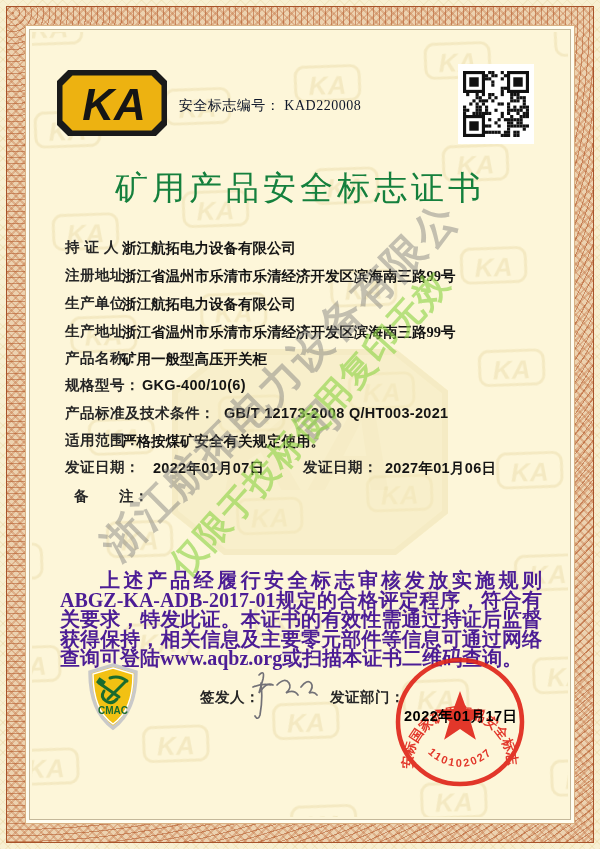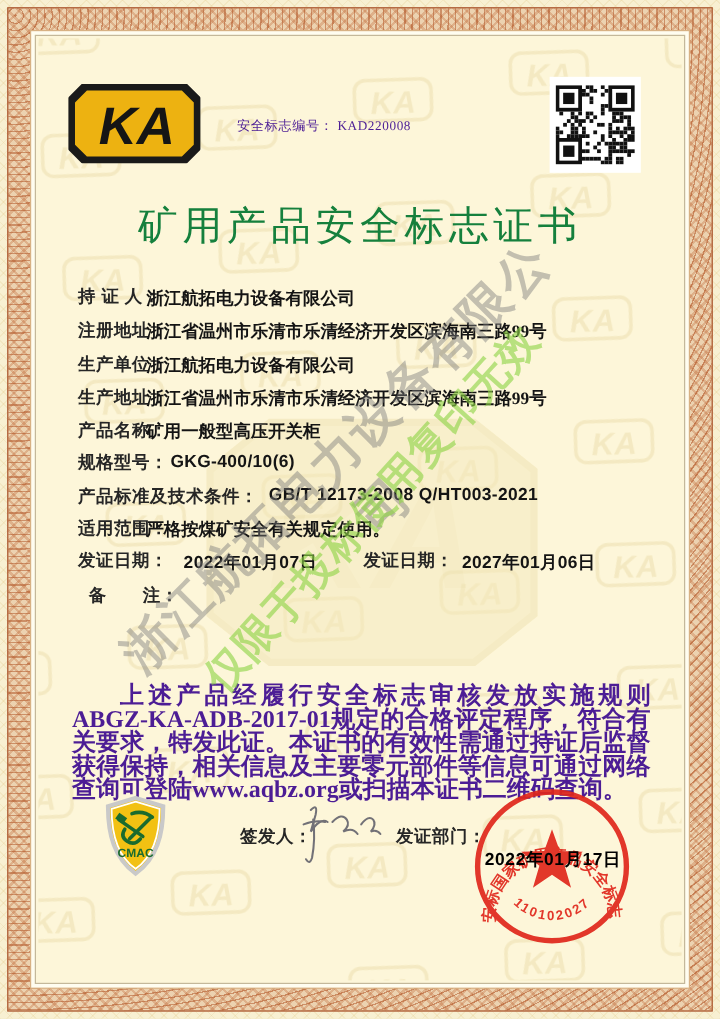--- a/index.html
+++ b/index.html
@@ -15,21 +15,21 @@
           repeating-linear-gradient(-45deg,rgba(190,100,50,.30) 0 2px,transparent 2px 6px);}
   .frame-inner{position:absolute;inset:29px;background:#fdf6d9;border:1px solid #c4b89a;
         box-shadow:0 0 0 3px #fffdf0, 0 0 0 4px #d8b183;}
   .wm-svg{position:absolute;inset:0;pointer-events:none;}
   .content{position:absolute;inset:0;}
   .abs{position:absolute;}
   .lbl{font-weight:700;font-size:14.5px;color:#262626;letter-spacing:.5px;white-space:nowrap;}
   .val{font-size:14.5px;color:#141414;font-weight:700;white-space:nowrap;}
   .val-kai{font-family:"Liberation Serif",serif;}
   .val-hei{font-family:"Liberation Sans",sans-serif;letter-spacing:.3px;}
-  .markline{font-family:"Liberation Serif",serif;font-size:11px;color:#4c1d95;letter-spacing:.5px;}
+  .markline{font-family:"Liberation Serif",serif;font-size:14px;color:#0f172a;letter-spacing:.5px;}
   .title{left:0;right:0;top:166px;text-align:center;font-size:33px;font-weight:400;
          color:#15803d;letter-spacing:4px;}
   .statement{left:60px;width:482px;top:571px;font-family:"Liberation Serif",serif;
          font-size:20px;font-weight:700;color:#4c1d95;line-height:19.6px;
          text-align:justify;text-indent:2em;}
   .wm-gray{left:40px;top:345px;width:520px;text-align:center;transform:rotate(-45deg);
          transform-origin:center;font-size:42px;font-weight:700;color:rgba(125,125,125,.45);
          font-family:"Liberation Serif",serif;letter-spacing:2px;pointer-events:none;}
   .wm-green{left:90px;top:400px;width:440px;text-align:center;transform:rotate(-48deg);
          transform-origin:center;font-size:35px;font-weight:700;color:rgba(142,212,70,.62);

